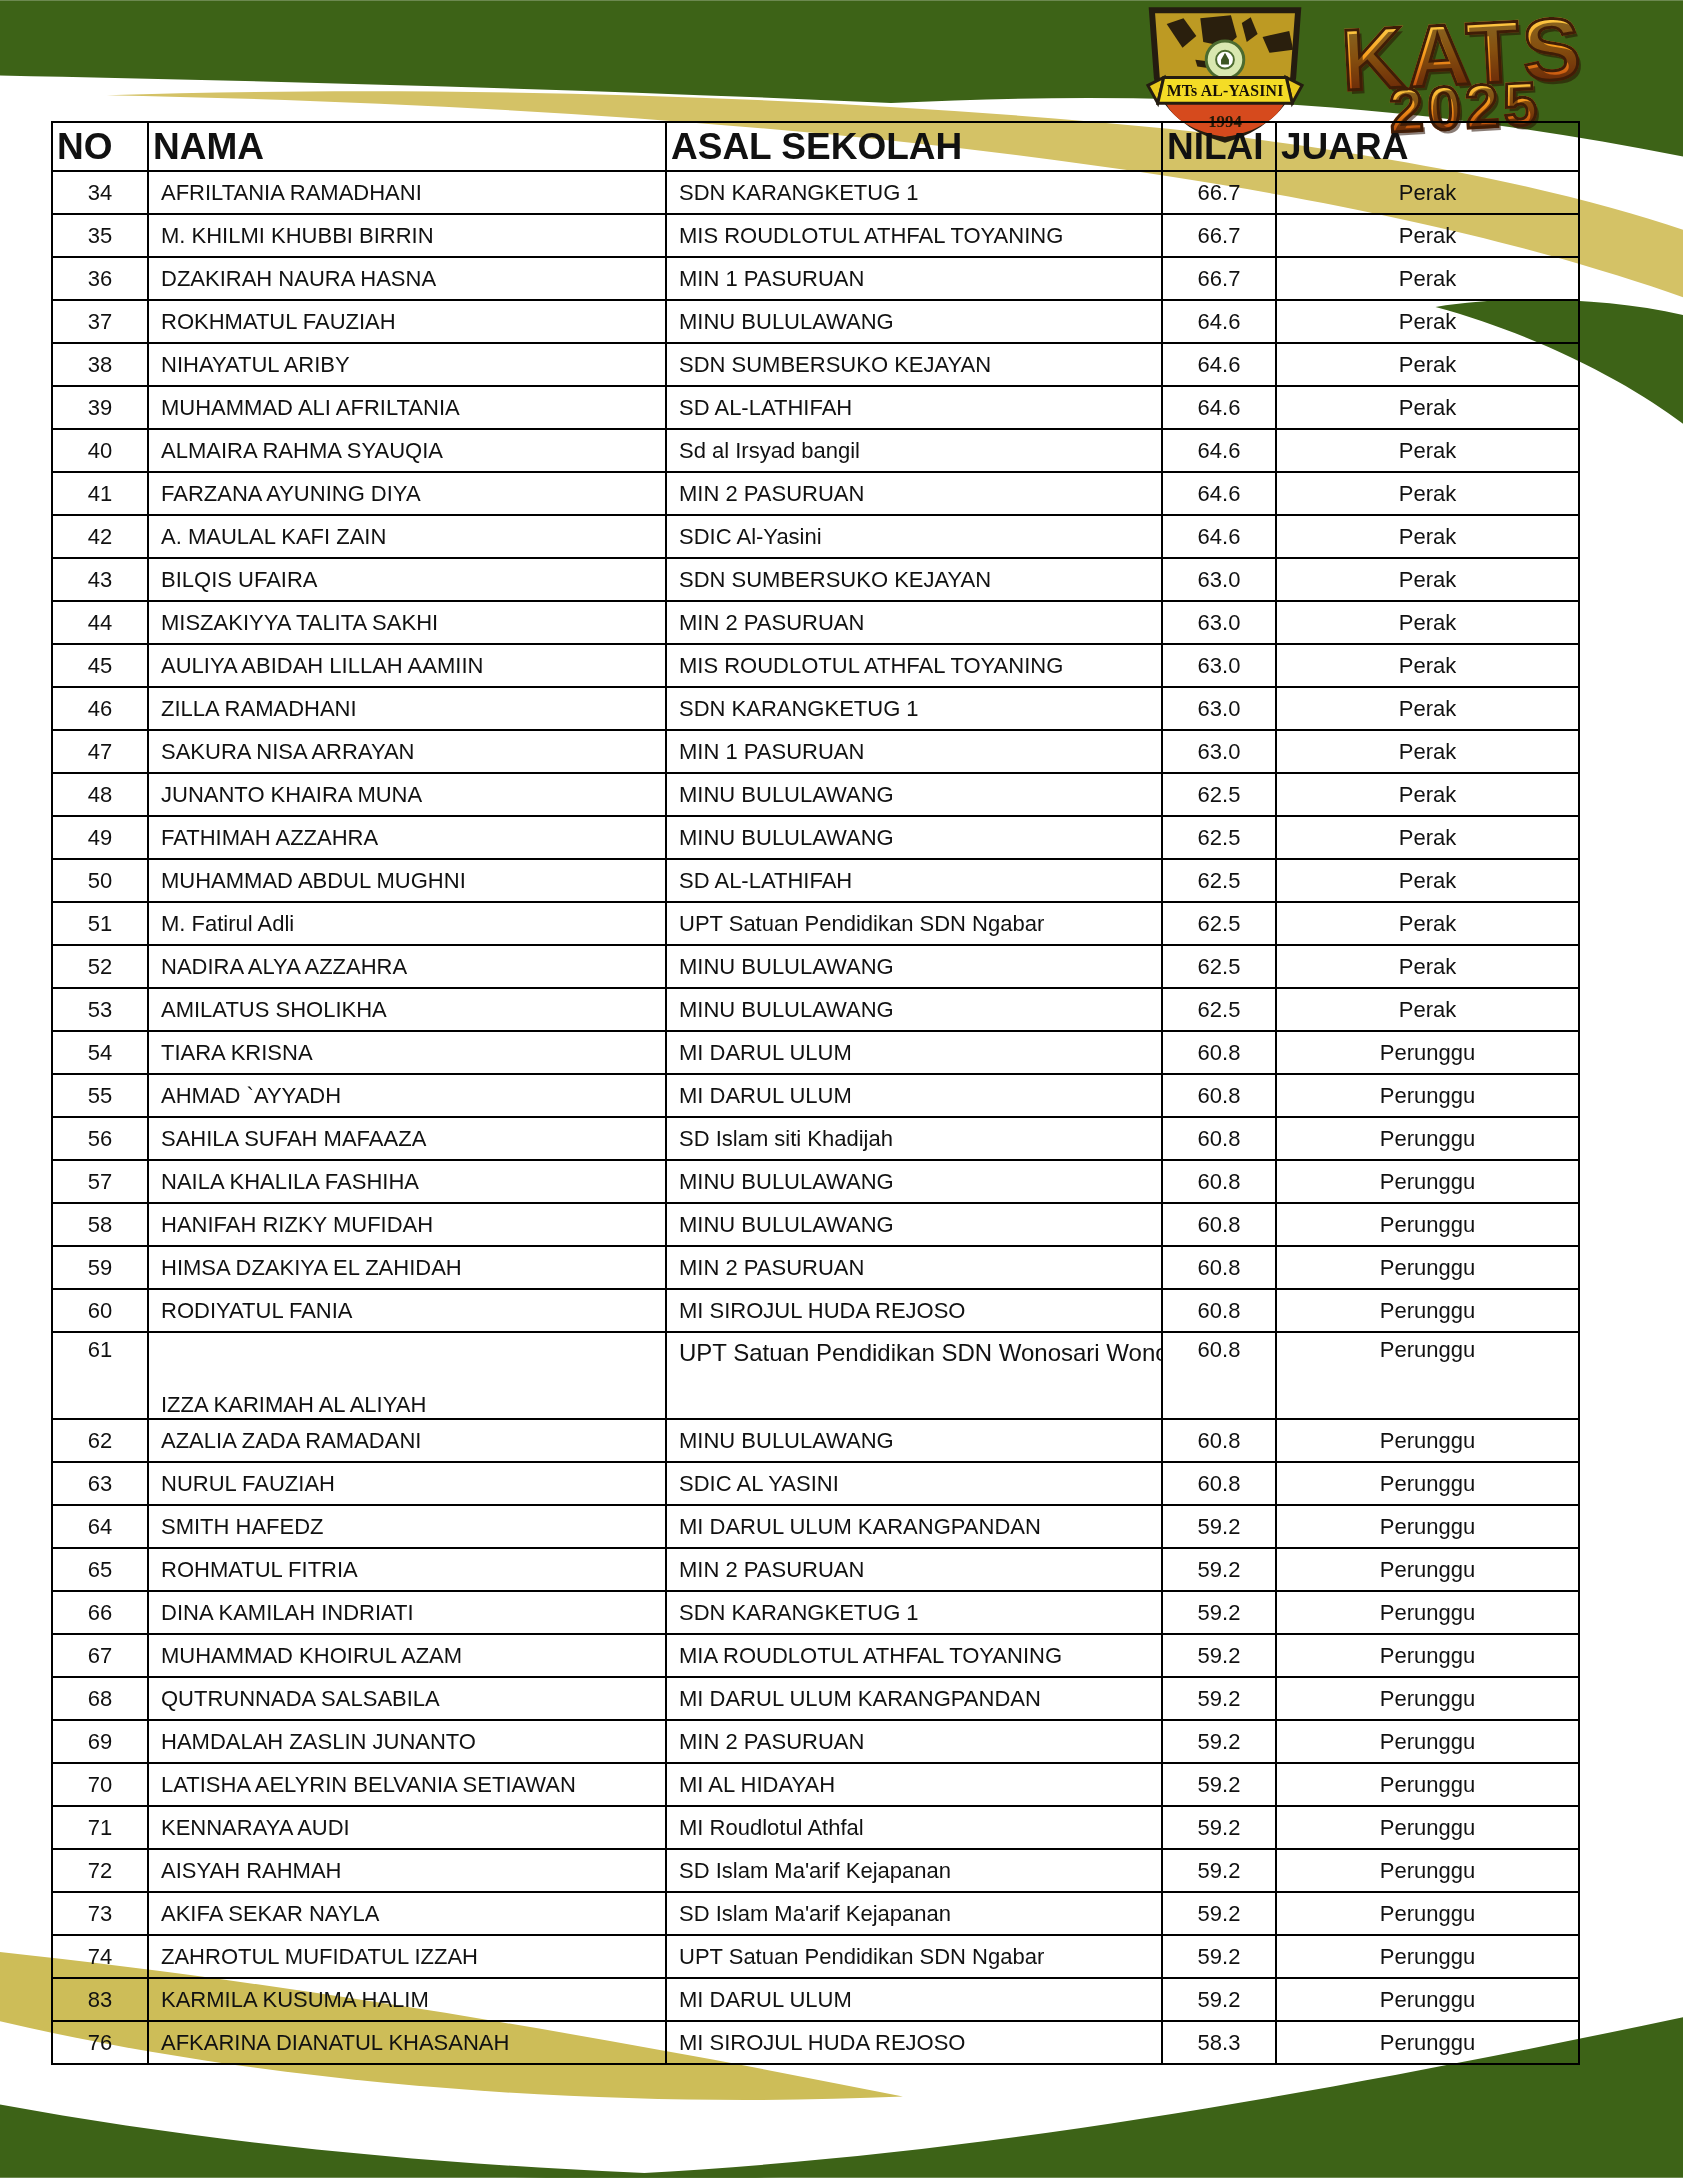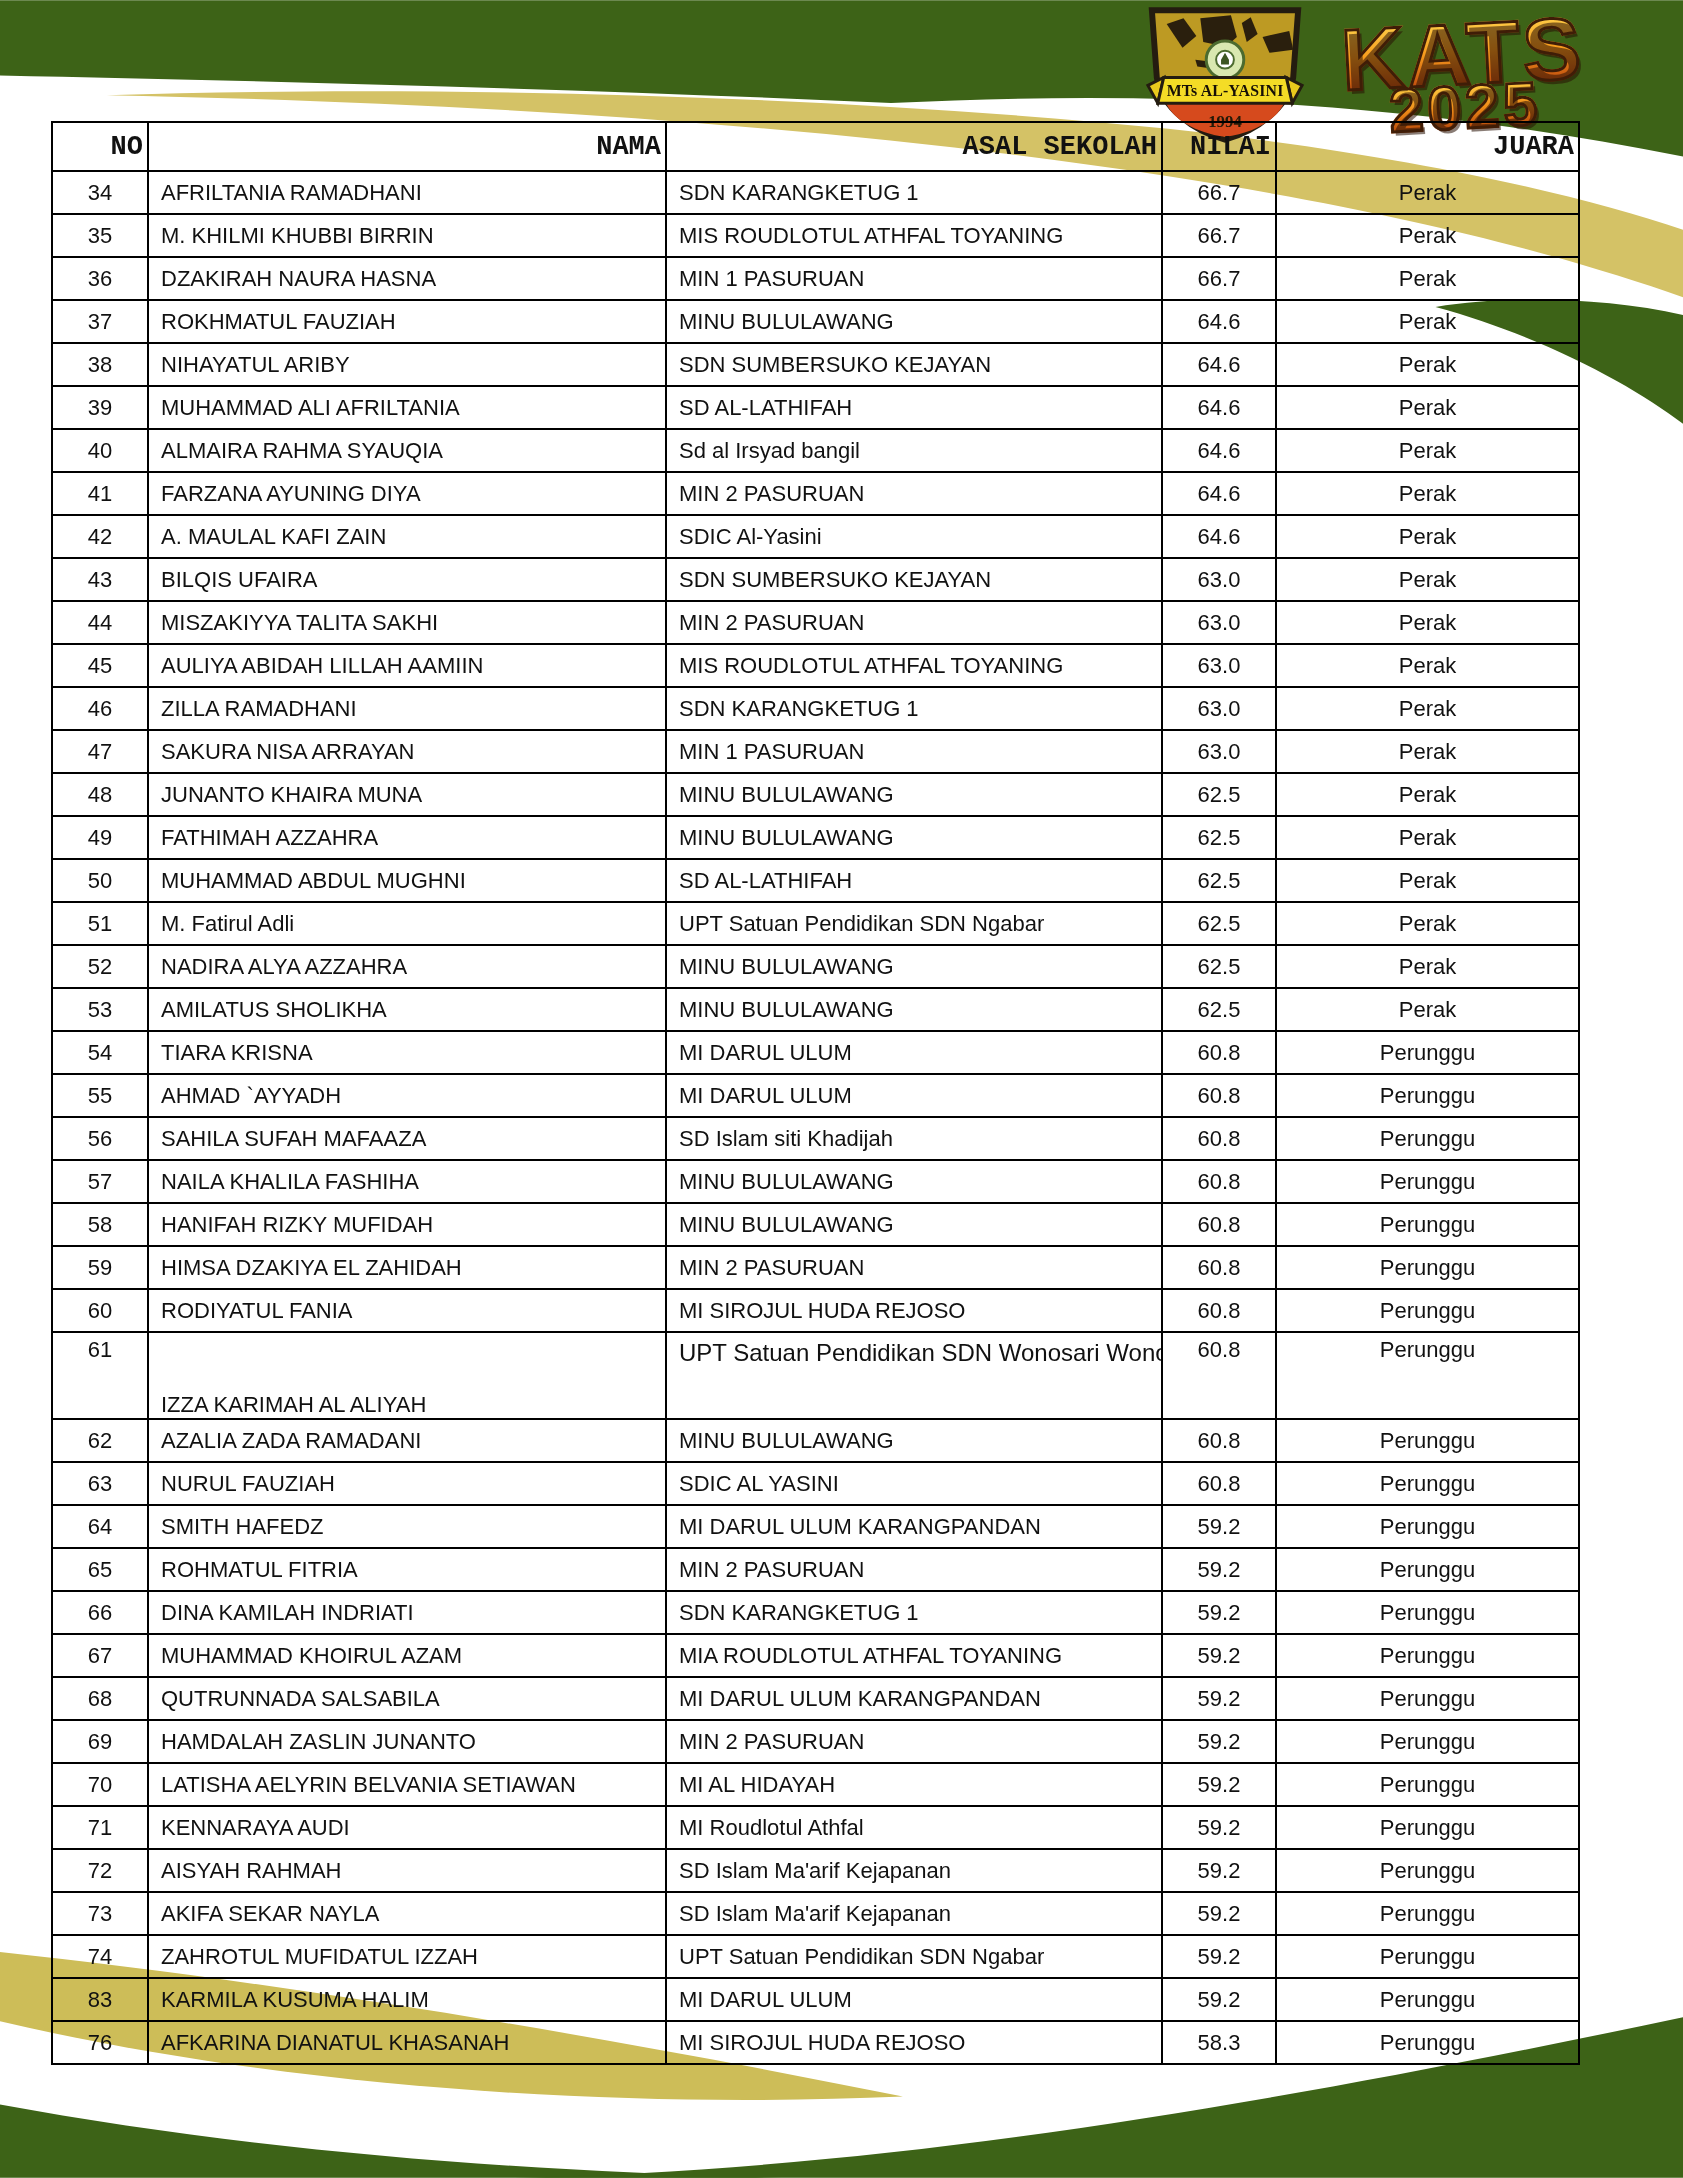--- a/index.html
+++ b/index.html
@@ -18,21 +18,21 @@
         text-shadow:3px 4px 0 rgba(40,16,4,.55);}
   .kats-year{font-size:61px;margin-top:-20px;letter-spacing:4px;
         background:linear-gradient(#ffcf45 10%,#ef8d18 50%,#a83608 95%);
         -webkit-background-clip:text;background-clip:text;color:transparent;
         -webkit-text-stroke:3px #3f1d07;
         text-shadow:3px 4px 0 rgba(40,16,4,.55);}
   table.results{position:absolute;left:51px;top:121px;width:1527px;z-index:2;
         border-collapse:collapse;table-layout:fixed;background:transparent;}
   table.results th,table.results td{border:2px solid #000;background:transparent;
         overflow:hidden;white-space:nowrap;}
-  table.results th{height:47px;font-size:27px;font-weight:bold;text-align:right;padding:0 4px;font-family:Liberation Mono, monospace;}
+  table.results th{height:47px;font-size:37px;font-weight:bold;text-align:left;padding:0 4px;}
   table.results td{height:41px;font-size:22px;padding:0 12px;}
   td.c-no,td.c-nilai,td.c-juara{text-align:center;font-size:23px;padding:0 2px;}
   td.c-nama,td.c-sekolah{text-align:left;}
   td.c-sekolah{white-space:pre-line;}
   tr.tall td{height:81px;vertical-align:top;padding-top:4px;}
   tr.tall td.c-nama{vertical-align:bottom;}
   tr.tall td.c-sekolah{font-size:24px;line-height:1.35;}
 </style>
 </head>
 <body>

